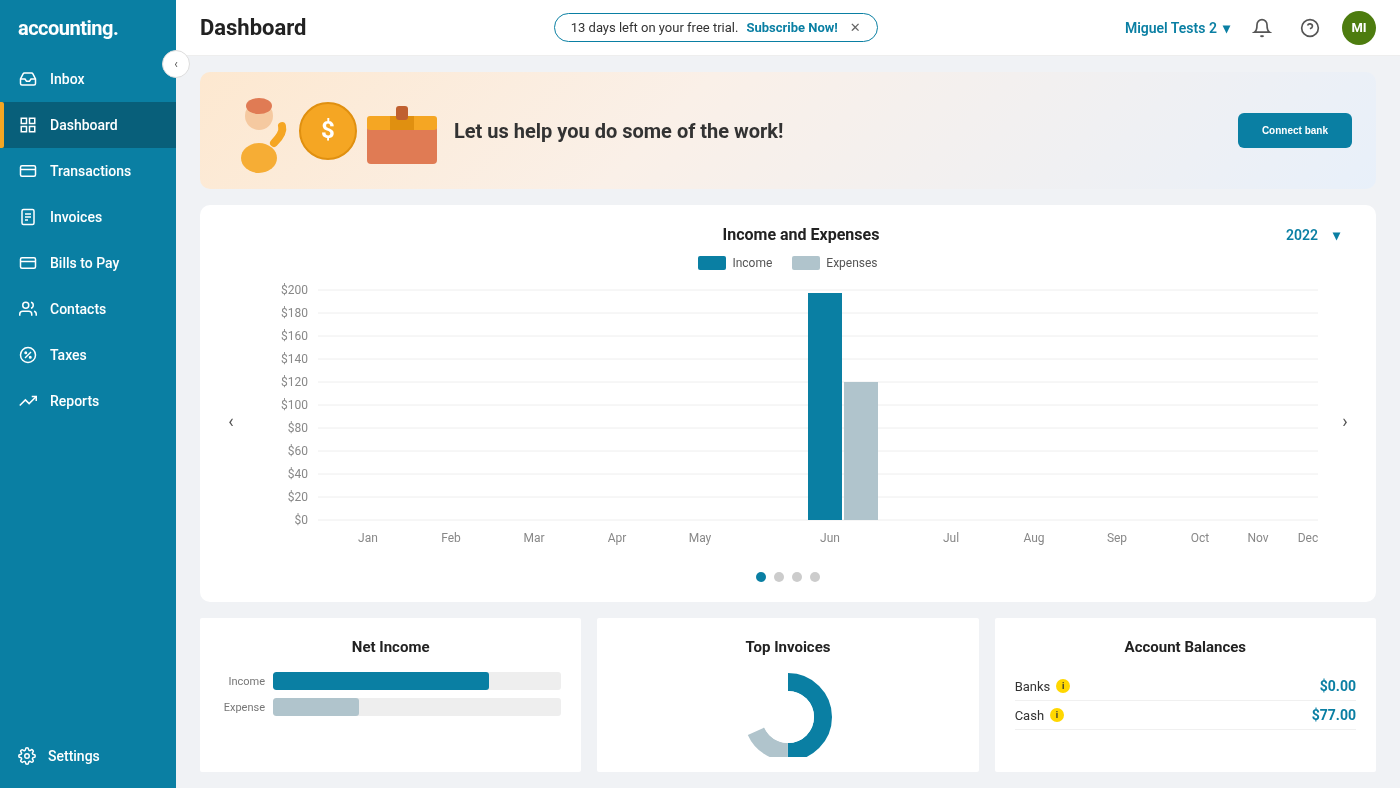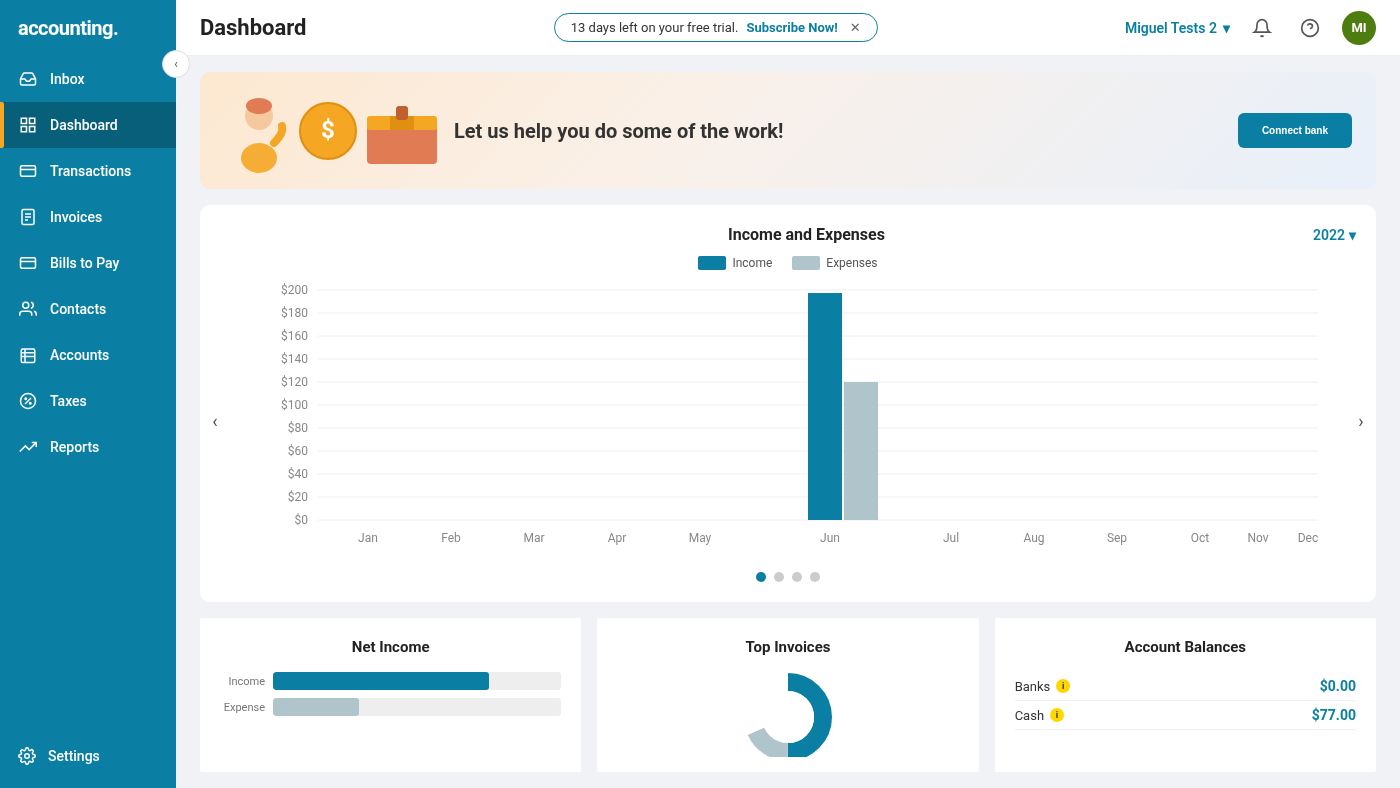--- a/index.html
+++ b/index.html
@@ -218,41 +218,41 @@
       font-size: 10px;
       font-weight: 600;
       cursor: pointer;
       white-space: nowrap;
     }
 
     
     .chart-card {
       background: white;
       border-radius: 10px;
-      padding: 20px 20px;
+      padding: 20px 36px;
       position: relative;
       flex-shrink: 0;
     }
     .chart-header {
       display: flex;
       align-items: center;
       justify-content: space-between;
       margin-bottom: 12px;
     }
     .chart-title {
       font-size: 16px;
       font-weight: 700;
       color: #222;
       text-align: center;
       flex: 1;
     }
     .chart-year-select {
       display: flex;
       align-items: center;
-      gap: 4px;
+      gap: 15px;
       color: #0a7fa3;
       font-size: 14px;
       font-weight: 600;
       cursor: pointer;
     }
     .chart-legend {
       display: flex;
       align-items: center;
       justify-content: center;
       gap: 20px;
@@ -476,31 +476,20 @@
         <svg width="18" height="18" viewBox="0 0 24 24" fill="none" stroke="white" stroke-width="2">
           <path d="M17 21v-2a4 4 0 00-4-4H5a4 4 0 00-4 4v2"></path>
           <circle cx="9" cy="7" r="4"></circle>
           <path d="M23 21v-2a4 4 0 00-3-3.87"></path>
           <path d="M16 3.13a4 4 0 010 7.75"></path>
         </svg>
       </span>
       <span>Contacts</span>
     </div>
 
-    <div class="sidebar-item">
-      <span class="icon">
-        <svg width="18" height="18" viewBox="0 0 24 24" fill="none" stroke="white" stroke-width="2">
-          <rect x="3" y="4" width="18" height="18" rx="2"></rect>
-          <line x1="3" y1="9" x2="21" y2="9"></line>
-          <line x1="3" y1="14" x2="21" y2="14"></line>
-          <line x1="8" y1="4" x2="8" y2="22"></line>
-        </svg>
-      </span>
-      <span>Accounts</span>
-    </div>
 
     <div class="sidebar-item">
       <span class="icon">
         <svg width="18" height="18" viewBox="0 0 24 24" fill="none" stroke="white" stroke-width="2">
           <circle cx="12" cy="12" r="10"></circle>
           <line x1="8" y1="16" x2="16" y2="8"></line>
           <circle cx="9" cy="9" r="1" fill="white"></circle>
           <circle cx="15" cy="15" r="1" fill="white"></circle>
         </svg>
       </span>

